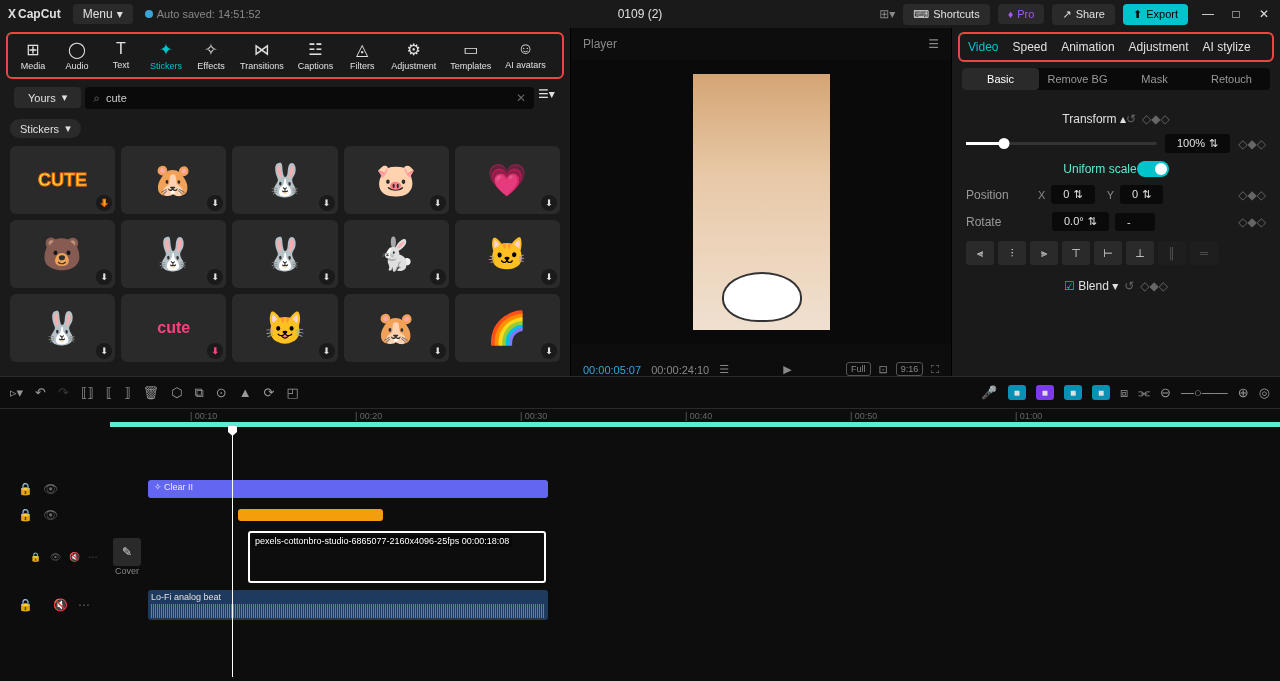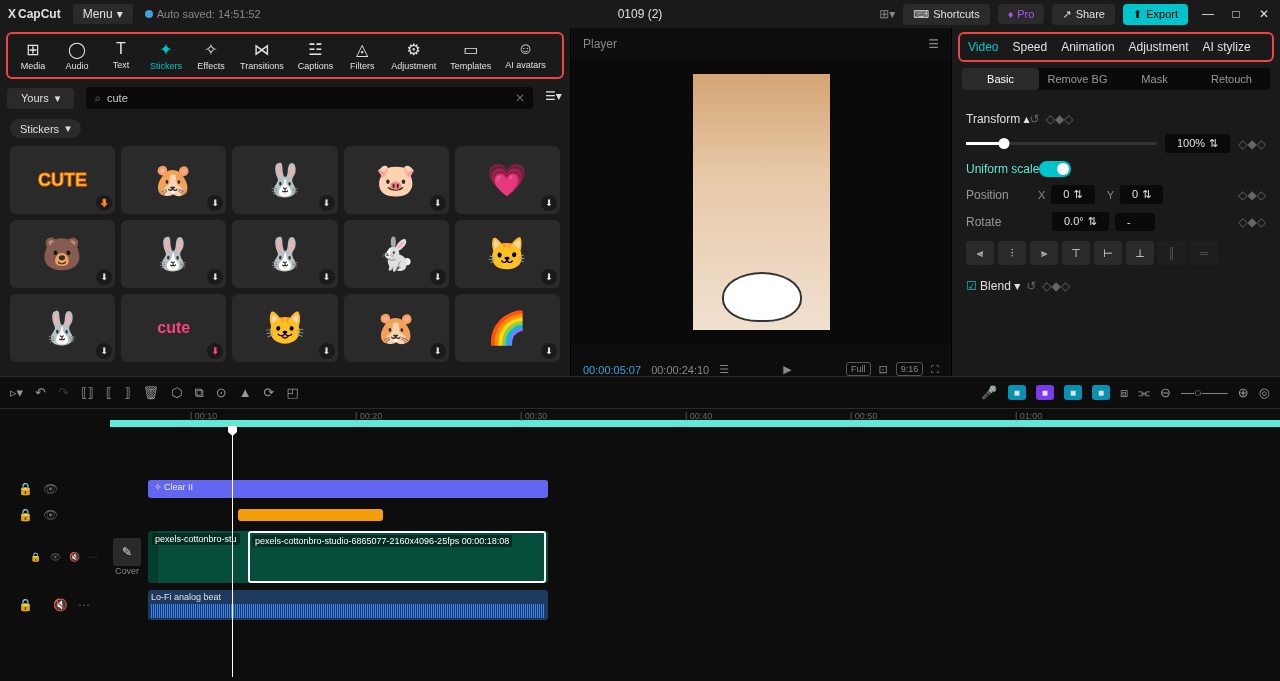--- a/index.html
+++ b/index.html
@@ -17,21 +17,21 @@
 .win-btn{width:16px;height:16px;cursor:pointer;display:flex;align-items:center;justify-content:center;margin-left:4px}
 
 .main{display:flex;height:348px}
 .left-panel{width:570px;background:#1a1a1a;position:relative}
 .toolbar-red{border:2px solid #ef4444;border-radius:6px;margin:4px 6px 2px 6px;padding:4px 6px;display:flex;gap:6px}
 .tool-item{display:flex;flex-direction:column;align-items:center;gap:2px;padding:2px 4px;cursor:pointer;min-width:38px}
 .tool-item.active{color:#00c4cc}
 .tool-icon{font-size:16px}
 .tool-label{font-size:9px}
 
-.lib-head{display:flex;align-items:center;padding:6px 7px;gap:12px}
+.lib-head{display:flex;align-items:flex-start;padding:6px 14px;gap:4px}
 .yours-dd{background:#2a2a2a;padding:4px 14px;border-radius:4px;font-size:11px;display:flex;align-items:center;gap:6px;cursor:pointer}
 .search-box{flex:1;background:#0a0a0a;border-radius:4px;padding:4px 8px;display:flex;align-items:center;gap:6px;color:#666}
 .search-box input{background:transparent;border:none;outline:none;color:#ccc;font-size:11px;flex:1}
 .filter-ic{width:18px;height:18px;cursor:pointer}
 
 .stickers-tag{background:#2a2a2a;padding:3px 10px;border-radius:10px;font-size:11px;margin:4px 10px;display:inline-flex;align-items:center;gap:6px;cursor:pointer}
 .stk-grid{display:grid;grid-template-columns:repeat(5,1fr);gap:6px;padding:4px 10px;overflow:hidden}
 .stk{background:#2a2a2a;border-radius:6px;height:68px;position:relative;display:flex;align-items:center;justify-content:center;font-size:32px;cursor:pointer}
 .stk .dl{position:absolute;bottom:3px;right:3px;background:#1a1a1a;border-radius:50%;width:16px;height:16px;display:flex;align-items:center;justify-content:center;font-size:9px}
 
@@ -47,21 +47,21 @@
 .pc-badge{border:1px solid #555;padding:1px 4px;border-radius:3px;font-size:9px}
 
 .right-panel{width:328px;background:#1a1a1a}
 .prop-tabs{border:2px solid #ef4444;border-radius:6px;margin:4px 6px;display:flex;padding:6px 8px;gap:14px}
 .prop-tab{cursor:pointer;font-size:12px}
 .prop-tab.active{color:#00c4cc}
 .sub-tabs{display:flex;margin:6px 10px;background:#0a0a0a;border-radius:4px}
 .sub-tab{flex:1;text-align:center;padding:5px;font-size:11px;cursor:pointer;color:#999}
 .sub-tab.active{background:#2a2a2a;color:#fff;border-radius:4px}
 .prop-body{padding:8px 14px}
-.prop-section{display:flex;align-items:center;justify-content:flex-start;margin:8px 0}
+.prop-section{display:flex;align-items:center;justify-content:center;margin:8px 0}
 .prop-label{font-size:12px}
 .prop-icons{display:flex;gap:6px;color:#666}
 .slider-row{display:flex;align-items:center;gap:8px;margin:8px 0}
 .slider{flex:1;height:3px;background:#333;position:relative;border-radius:2px}
 .slider-fill{position:absolute;height:100%;background:#fff;width:20%}
 .slider-thumb{position:absolute;left:20%;top:-4px;width:11px;height:11px;background:#fff;border-radius:50%;transform:translateX(-50%)}
 .val-box{background:#0a0a0a;padding:3px 12px;border-radius:3px;font-size:11px;min-width:40px;text-align:right;display:flex;align-items:flex-start;gap:4px}
 .toggle{width:32px;height:16px;background:#00c4cc;border-radius:8px;position:relative;cursor:pointer}
 .toggle::after{content:'';position:absolute;right:2px;top:2px;width:12px;height:12px;background:#fff;border-radius:50%}
 .xy-row{display:flex;align-items:center;gap:6px;margin:8px 0}
@@ -72,21 +72,21 @@
 .blend-row{display:flex;align-items:center;gap:6px;margin-top:14px}
 .blend-check{color:#00c4cc}
 
 .timeline{height:305px;background:#0d0d0d;border-top:1px solid #2a2a2a}
 .tl-toolbar{height:32px;display:flex;align-items:center;padding:0 10px;gap:12px;border-bottom:1px solid #2a2a2a}
 .tl-tool{cursor:pointer;color:#999;font-size:13px}
 .tl-right{margin-left:auto;display:flex;gap:10px;align-items:center}
 .tl-chip{padding:2px 6px;border-radius:3px;font-size:10px}
 .chip-b{background:#0891b2}
 .chip-p{background:#7c3aed}
-.tl-ruler{height:18px;position:relative;margin-left:110px;color:#666;font-size:9px;border-bottom:7px solid #5eead4}
+.tl-ruler{height:18px;position:relative;margin-left:110px;color:#666;font-size:9px;border-bottom:5px solid #5eead4}
 .ruler-mark{position:absolute;top:2px}
 .playhead{position:absolute;left:232px;top:0;bottom:0;width:1px;background:#fff;z-index:5}
 .playhead::before{content:'';position:absolute;top:-1px;left:-4px;width:9px;height:10px;background:#fff;clip-path:polygon(0 0,100% 0,100% 60%,50% 100%,0 60%)}
 .tl-tracks{position:relative;height:250px}
 .track{display:flex;height:24px;align-items:center;margin-bottom:2px}
 .track-head{width:110px;display:flex;gap:10px;padding-left:18px;color:#666;align-items:center}
 .track-head span{cursor:pointer}
 .track-body{flex:1;position:relative;height:100%}
 .clip{position:absolute;height:18px;border-radius:3px;top:3px;font-size:9px;padding:2px 6px;overflow:hidden;white-space:nowrap}
 .clip-purple{background:#6366f1;left:38px;width:400px;color:#eee}
@@ -366,35 +366,20 @@
             <span>👁</span>
             <span>🔇</span>
             <span>⋯</span>
           </div>
       </div>
       <div style="width:34px;display:flex;flex-direction:column;align-items:center;justify-content:center">
         <div class="cover-box">✎</div>
         <span style="font-size:9px;color:#888">Cover</span>
       </div>
       <div class="track-body" style="margin-left:-34px">
-        <div class="vclip">
-          <div class="vclip-label">pexels-cottonbro-stu</div>
-          <div class="thumb-strip">
-              <div class="thumb"></div>
-              <div class="thumb"></div>
-              <div class="thumb"></div>
-              <div class="thumb"></div>
-              <div class="thumb"></div>
-              <div class="thumb"></div>
-              <div class="thumb"></div>
-              <div class="thumb"></div>
-              <div class="thumb"></div>
-              <div class="thumb"></div>
-            </div>
-        </div>
         <div class="vclip2">
           <div class="vclip-label" style="left:2px">pexels-cottonbro-studio-6865077-2160x4096-25fps  00:00:18:08</div>
         </div>
       </div>
     </div>
     <div class="track audio-track">
       <div class="track-head">
           <span>🔒</span>
           <span></span>
           <span>🔇</span>

